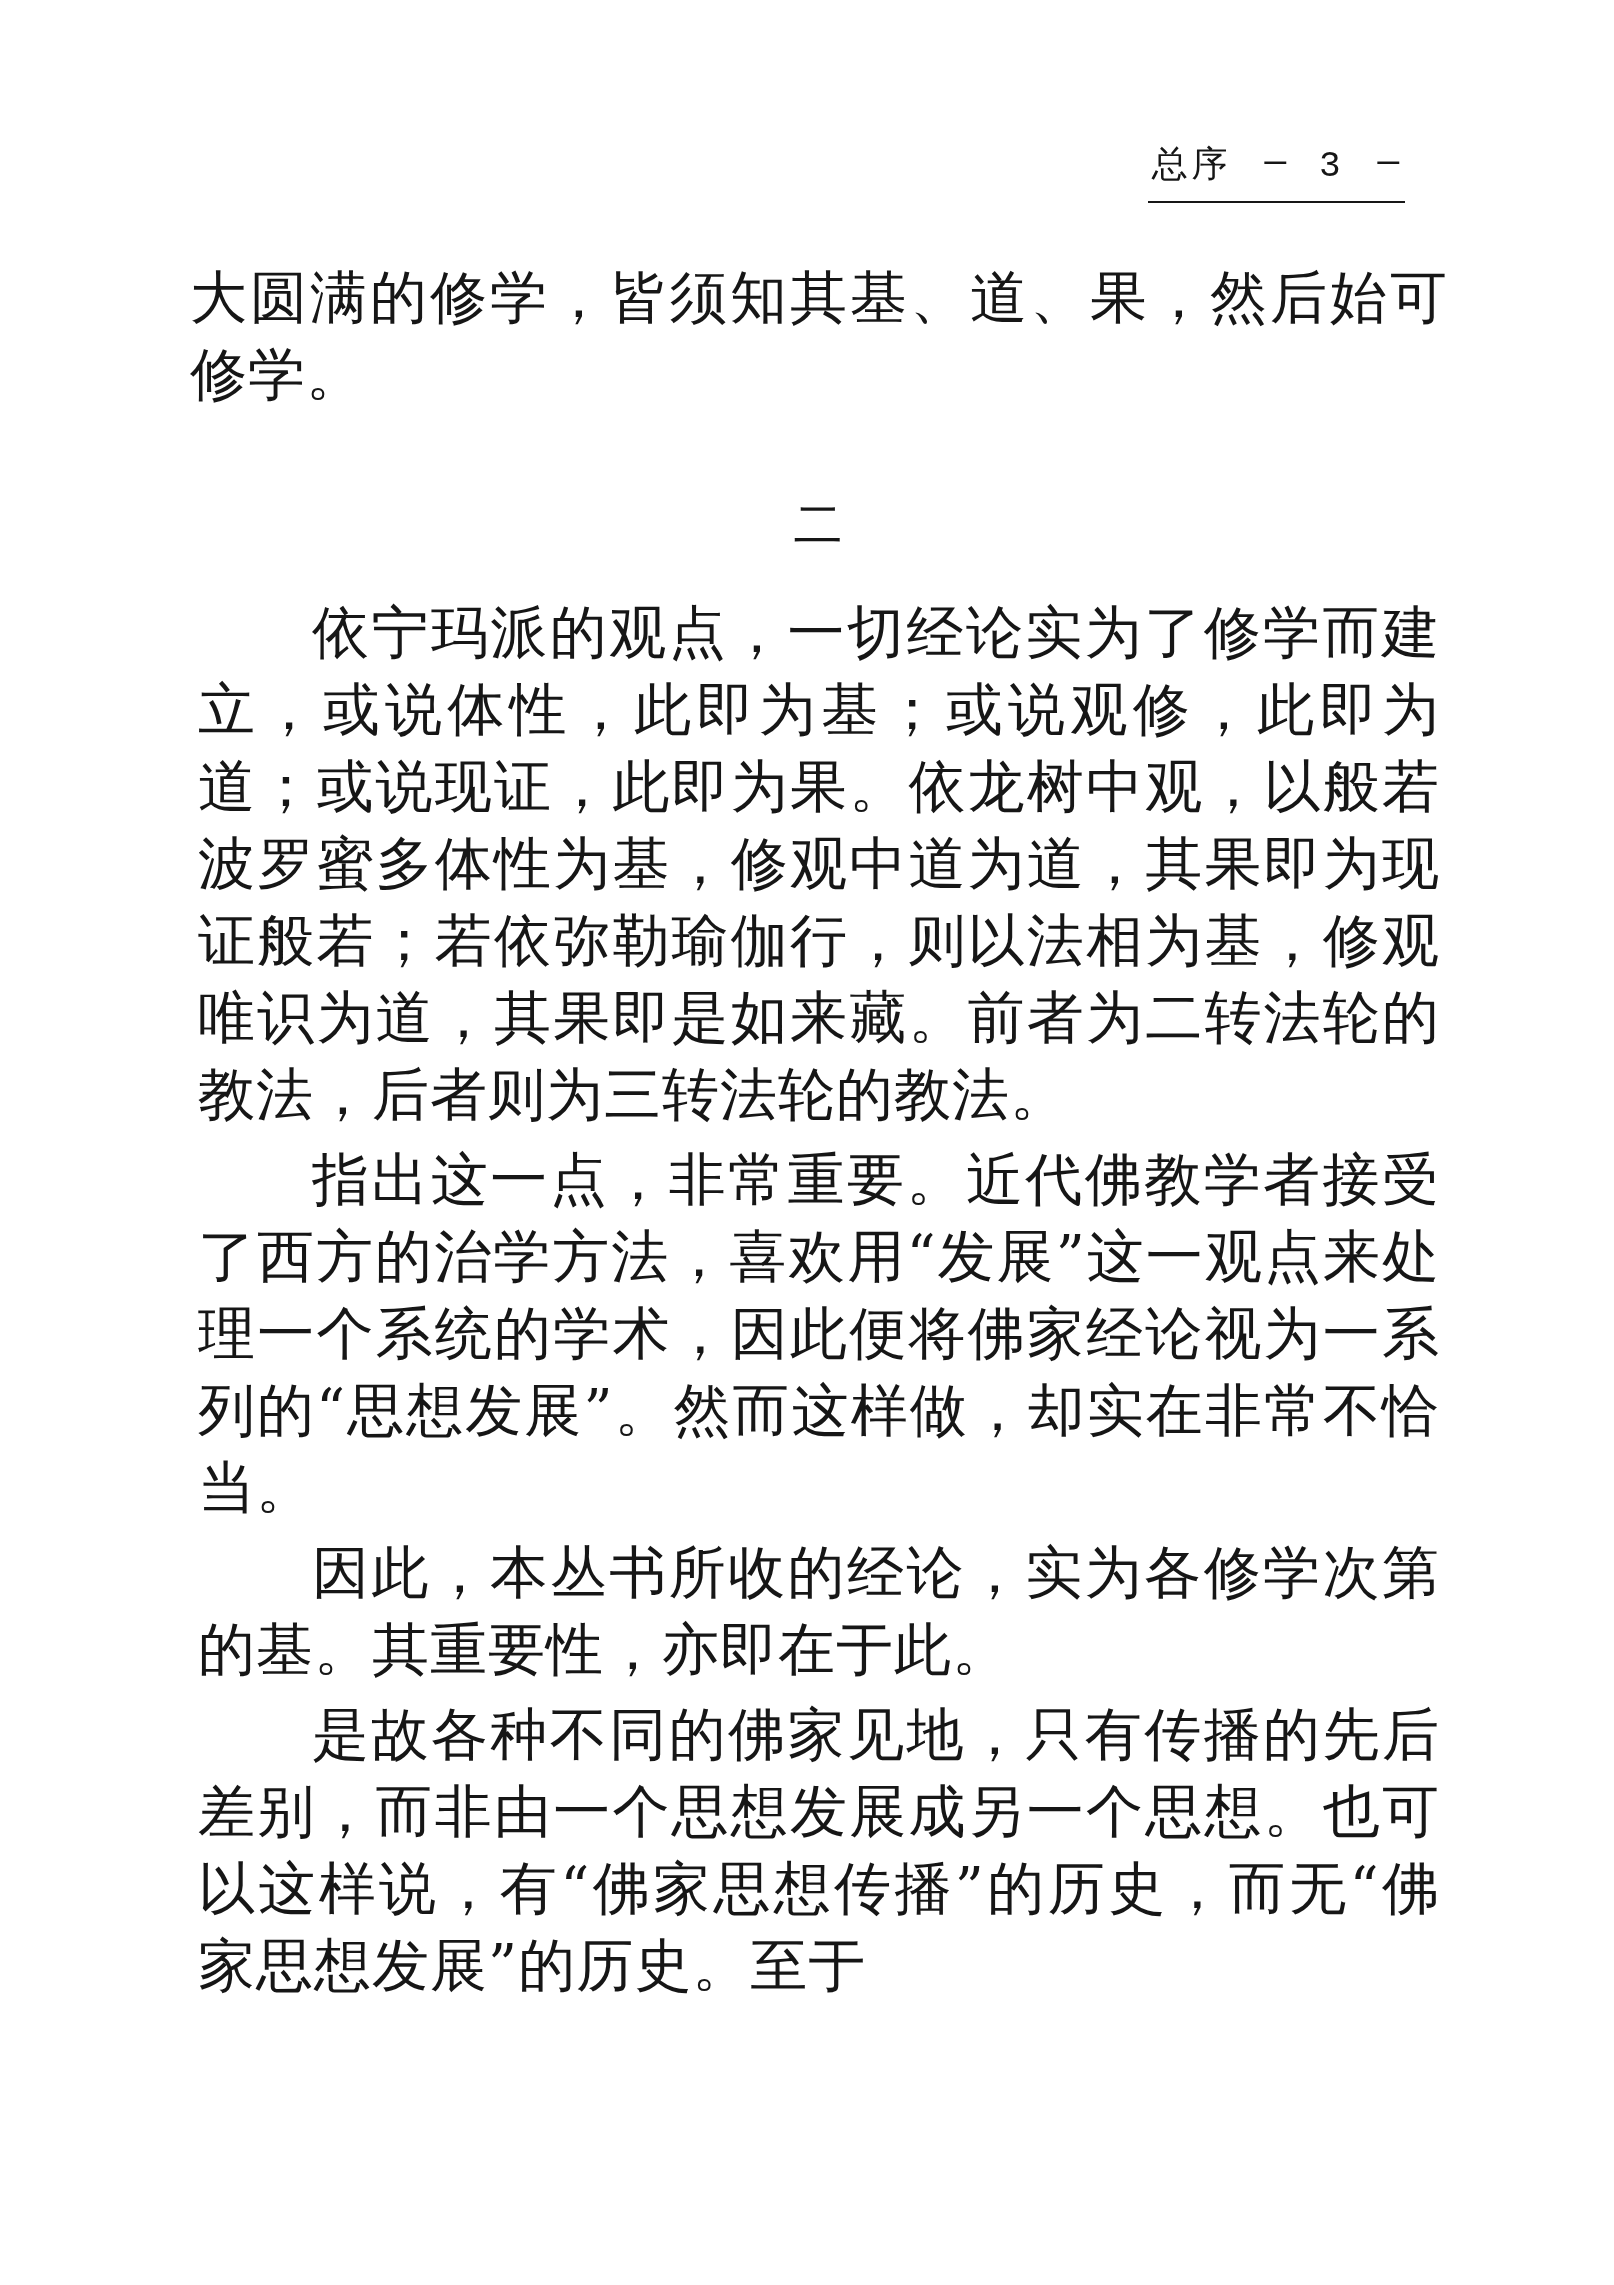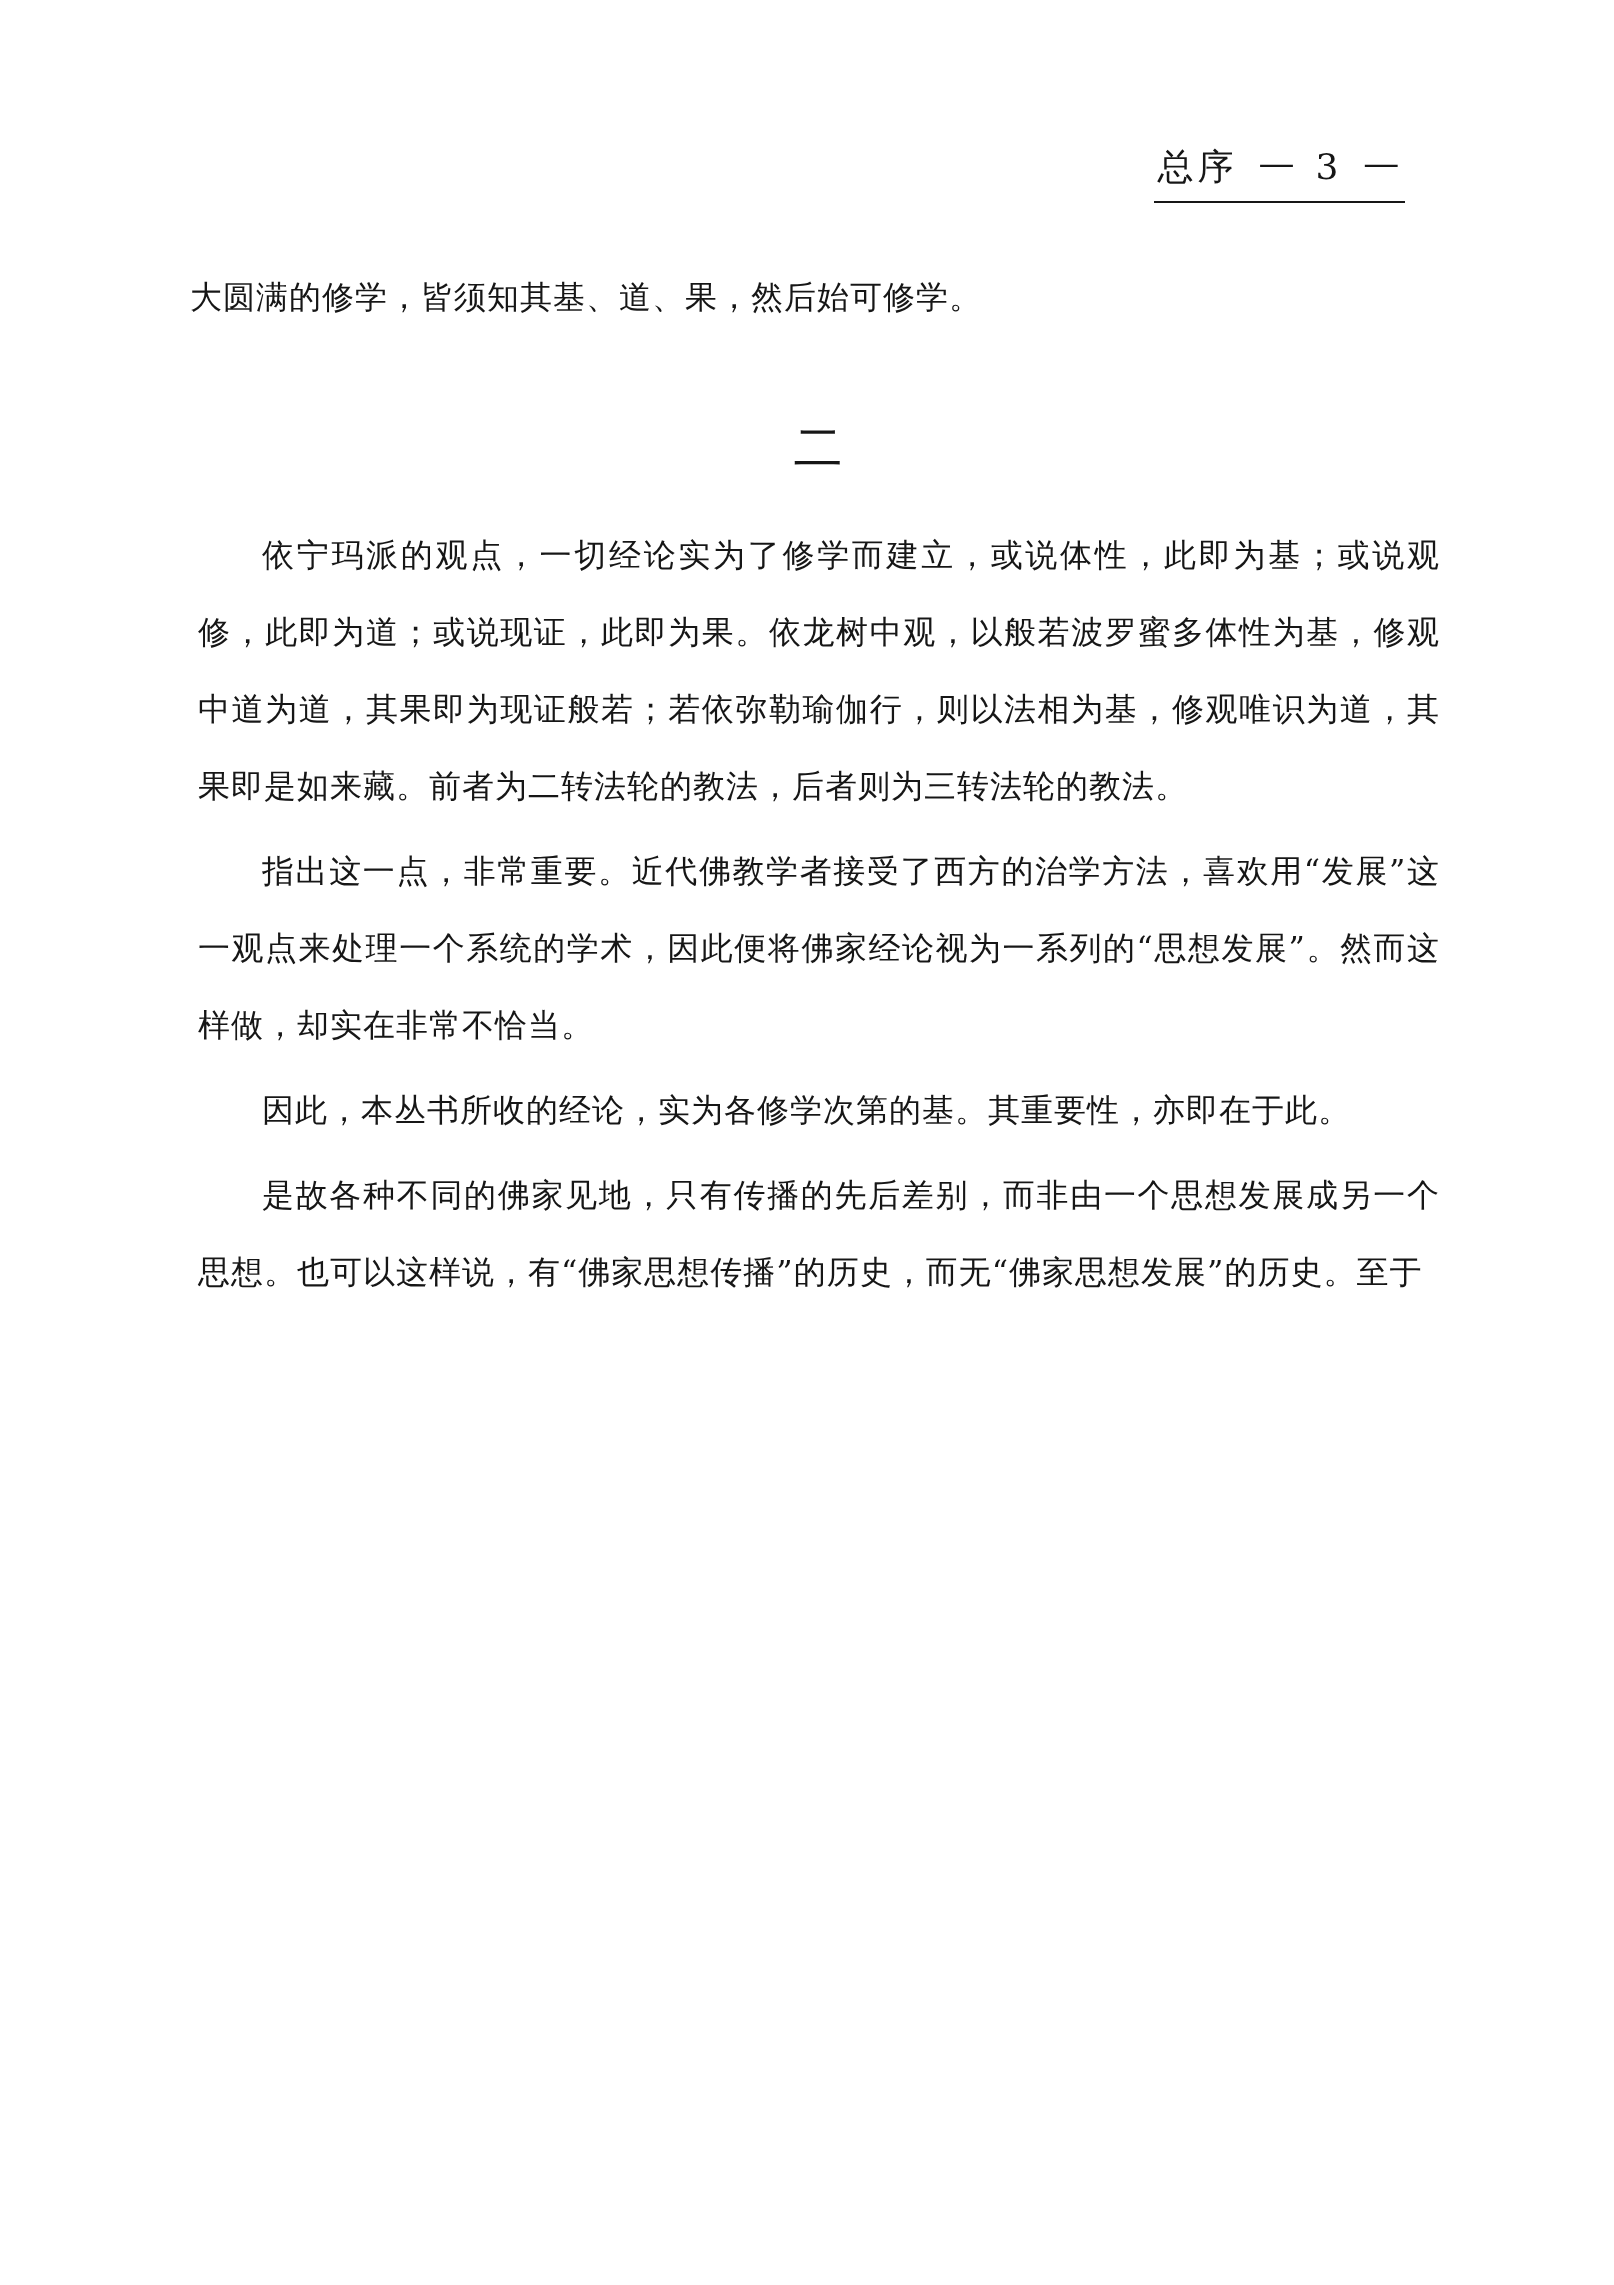--- a/index.html
+++ b/index.html
@@ -21,33 +21,34 @@
     padding: 142px 167px 0 190px;
   }
   
   .header-row {
     text-align: right;
     padding-right: 43px;
   }
   .running-head {
     display: inline-flex;
     align-items: baseline;
-    gap: 21px;
+    gap: 33px;
     font-size: 36px;
     line-height: 49px;
     letter-spacing: 3.9px;
     padding: 0 5.8px 9.7px 3.9px;
     border-bottom: 2.9px solid #171717;
+    font-family: Liberation Mono, monospace;
   }
   .running-head .dash {
     letter-spacing: 0;
     transform: translateY(-3.9px);
   }
   .body-text {
-    font-size: 32px;
+    font-size: 57px;
     line-height: 77px;
     letter-spacing: 1px;
     text-align: justify;
   }
   p.intro {
     margin: 56px 0 0 0;
     text-indent: 0;
   }
   .section-heading {
     margin: 73px 0 31px 0;

